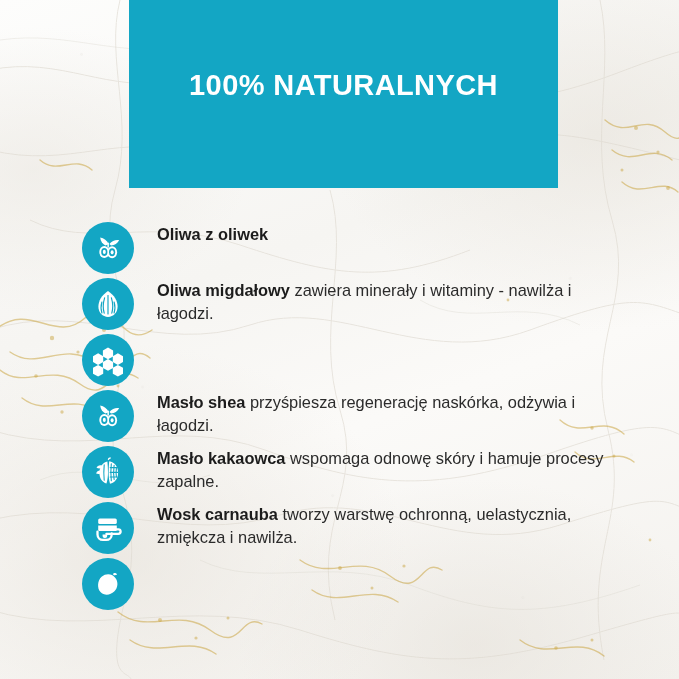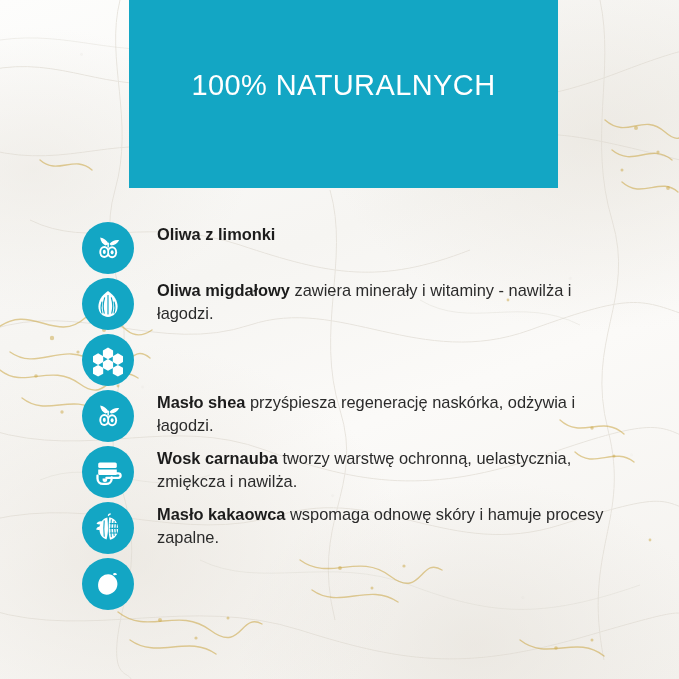--- a/index.html
+++ b/index.html
@@ -67,21 +67,21 @@
     background-color: #13a6c4;
     display: flex;
     align-items: center;
     justify-content: center;
     box-sizing: border-box;
     padding: 0 26px 18px 26px;
   }
   .banner-title {
     color: #ffffff;
     font-size: 29px;
-    font-weight: normal;
+    font-weight: bold;
     line-height: 1.38;
     letter-spacing: 0.4px;
     text-align: center;
     margin: 0;
   }
 
   
   .ingredient-list {
     position: absolute;
     left: 0;
@@ -226,21 +226,21 @@
             <ellipse cx="16.3" cy="23.9" rx="3.1" ry="4"></ellipse>
             <ellipse cx="24.1" cy="24.3" rx="3.1" ry="4"></ellipse>
           </g>
           <g fill="#ffffff">
             <ellipse cx="16.3" cy="23.9" rx="1.5" ry="2.1"></ellipse>
             <ellipse cx="24.1" cy="24.3" rx="1.5" ry="2.1"></ellipse>
           </g>
         </svg>
       </span>
       <div class="ingredient-text">
-        <span class="lead">Oliwa z limonki</span><br>
+        <span class="lead">Oliwa z oliwek</span><br>
       </div>
     </div>
 
     <div class="ingredient-row">
       <span class="icon-badge">
         <svg width="40" height="40" viewBox="0 0 40 40">
           <path d="M20 7c6.4 4.2 9.6 10 9.6 15.6 0 6-4.2 10.4-9.6 10.4s-9.6-4.4-9.6-10.4C10.4 17 13.6 11.2 20 7z" fill="#ffffff"></path>
           <g stroke="#13a6c4" stroke-width="1.15" fill="none" stroke-linecap="round">
             <path d="M20 11.5v18.5"></path>
             <path d="M16.6 13.8c-1.5 4.9-1.6 11.1-.4 15.4"></path>
@@ -294,40 +294,20 @@
       <div class="ingredient-text">
         <span class="lead">Masło shea</span>
         <span>przyśpiesza regenerację naskórka, odżywia i łagodzi.</span>
       </div>
     </div>
 
     <div class="ingredient-row">
       <span class="icon-badge">
         <svg width="40" height="40" viewBox="0 0 40 40">
           <g fill="#ffffff">
-            <rect x="10.2" y="10.4" width="18.6" height="5.6" rx="1.6"></rect>
-            <path d="M10.2 17.4h18.6v4.4c0 .7-.6 1.3-1.3 1.3H11.5c-.7 0-1.3-.6-1.3-1.3z"></path>
-          </g>
-          <g fill="none" stroke="#ffffff" stroke-width="2.3" stroke-linecap="round" stroke-linejoin="round">
-            <path d="M9.5 23.6v2.9c0 3 2.4 5.4 5.4 5.4h3.4c3 0 5.4-2.4 5.4-5.4v-1.1"></path>
-            <path d="M18.4 25.9h11.9c1.3 0 2.3-1 2.3-2.3s-1-2.3-2.3-2.3H24"></path>
-          </g>
-          <path d="M14.6 26.4h4.6v1.6c0 1.1-.9 2-2 2h-.6c-1.1 0-2-.9-2-2z" fill="#ffffff"></path>
-        </svg>
-      </span>
-      <div class="ingredient-text">
-        <span class="lead">Wosk carnauba</span>
-        <span>tworzy warstwę ochronną, uelastycznia, zmiękcza  i nawilża.</span>
-      </div>
-    </div>
-
-    <div class="ingredient-row">
-      <span class="icon-badge">
-        <svg width="40" height="40" viewBox="0 0 40 40">
-          <g fill="#ffffff">
             <path d="M19.4 9.4c-4.6 1-7.9 5.4-8 11.2-.1 5.6 2.9 9.9 7.1 10.9 1-3.6 1.5-7.5 1.5-11.1 0-3.7-.3-7.5-.6-11z"></path>
             <path d="M21.2 9.2c5 .6 8.8 5.2 8.9 11.3 .1 6-3.4 10.6-8.1 11.2-1-3.7-1.4-7.6-1.4-11.2 0-3.8.3-7.6.6-11.3z"></path>
             <path d="M19.7 7.4c.4-1.2 1.6-2.1 3-2.1v1.5c-1 0-1.7.6-1.8 1.4z"></path>
             <path d="M13.8 13.4c-2.3-.8-4.4.3-5.3 2.3 2.2 1.3 4.6 1 6-.6z"></path>
             <path d="M13 18.6c-2.4-.5-4.3.9-4.9 3 2.3 1 4.6.3 5.7-1.4z"></path>
           </g>
           <g stroke="#13a6c4" stroke-width="1.1" fill="none" stroke-linecap="round">
             <path d="M23.3 11.8c-.6 5.5-.6 11.4 0 17"></path>
             <path d="M26.1 13.3c-.6 4.9-.6 9.9 0 14.2"></path>
             <path d="M28.4 16c-.4 3.3-.4 6.2 0 9"></path>
@@ -339,20 +319,40 @@
       <div class="ingredient-text">
         <span class="lead">Masło kakaowca</span>
         <span>wspomaga odnowę skóry i hamuje procesy zapalne.</span>
       </div>
     </div>
 
     <div class="ingredient-row">
       <span class="icon-badge">
         <svg width="40" height="40" viewBox="0 0 40 40">
           <g fill="#ffffff">
+            <rect x="10.2" y="10.4" width="18.6" height="5.6" rx="1.6"></rect>
+            <path d="M10.2 17.4h18.6v4.4c0 .7-.6 1.3-1.3 1.3H11.5c-.7 0-1.3-.6-1.3-1.3z"></path>
+          </g>
+          <g fill="none" stroke="#ffffff" stroke-width="2.3" stroke-linecap="round" stroke-linejoin="round">
+            <path d="M9.5 23.6v2.9c0 3 2.4 5.4 5.4 5.4h3.4c3 0 5.4-2.4 5.4-5.4v-1.1"></path>
+            <path d="M18.4 25.9h11.9c1.3 0 2.3-1 2.3-2.3s-1-2.3-2.3-2.3H24"></path>
+          </g>
+          <path d="M14.6 26.4h4.6v1.6c0 1.1-.9 2-2 2h-.6c-1.1 0-2-.9-2-2z" fill="#ffffff"></path>
+        </svg>
+      </span>
+      <div class="ingredient-text">
+        <span class="lead">Wosk carnauba</span>
+        <span>tworzy warstwę ochronną, uelastycznia, zmiękcza  i nawilża.</span>
+      </div>
+    </div>
+
+    <div class="ingredient-row">
+      <span class="icon-badge">
+        <svg width="40" height="40" viewBox="0 0 40 40">
+          <g fill="#ffffff">
             <path d="M13.6 12.8c4.3-3.6 10.3-3.2 13.6.9 3.3 4.1 2.9 10-1 13.9-4 3.9-10.1 4.2-13.7.5-3.5-3.6-3.2-11.7 1.1-15.3z"></path>
             <path d="M25.5 9.2c1.5-.3 2.9.2 3.6 1.3-1.3.9-2.9 1-4 .2z"></path>
           </g>
         </svg>
       </span>
     </div>
 
   </div>
 </div>
 

